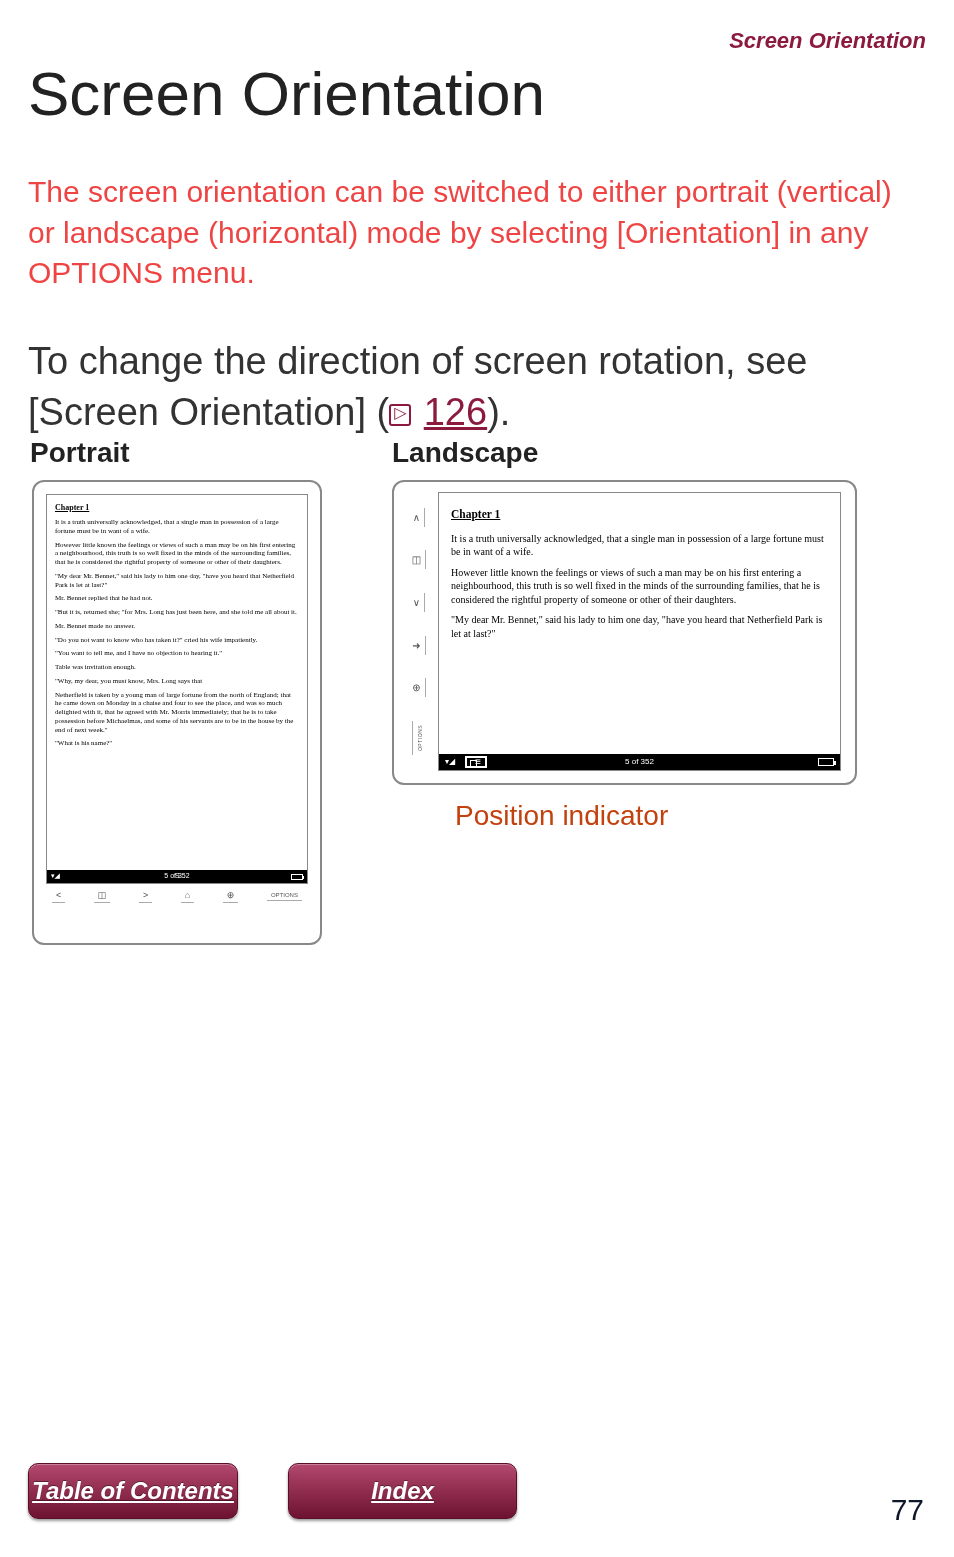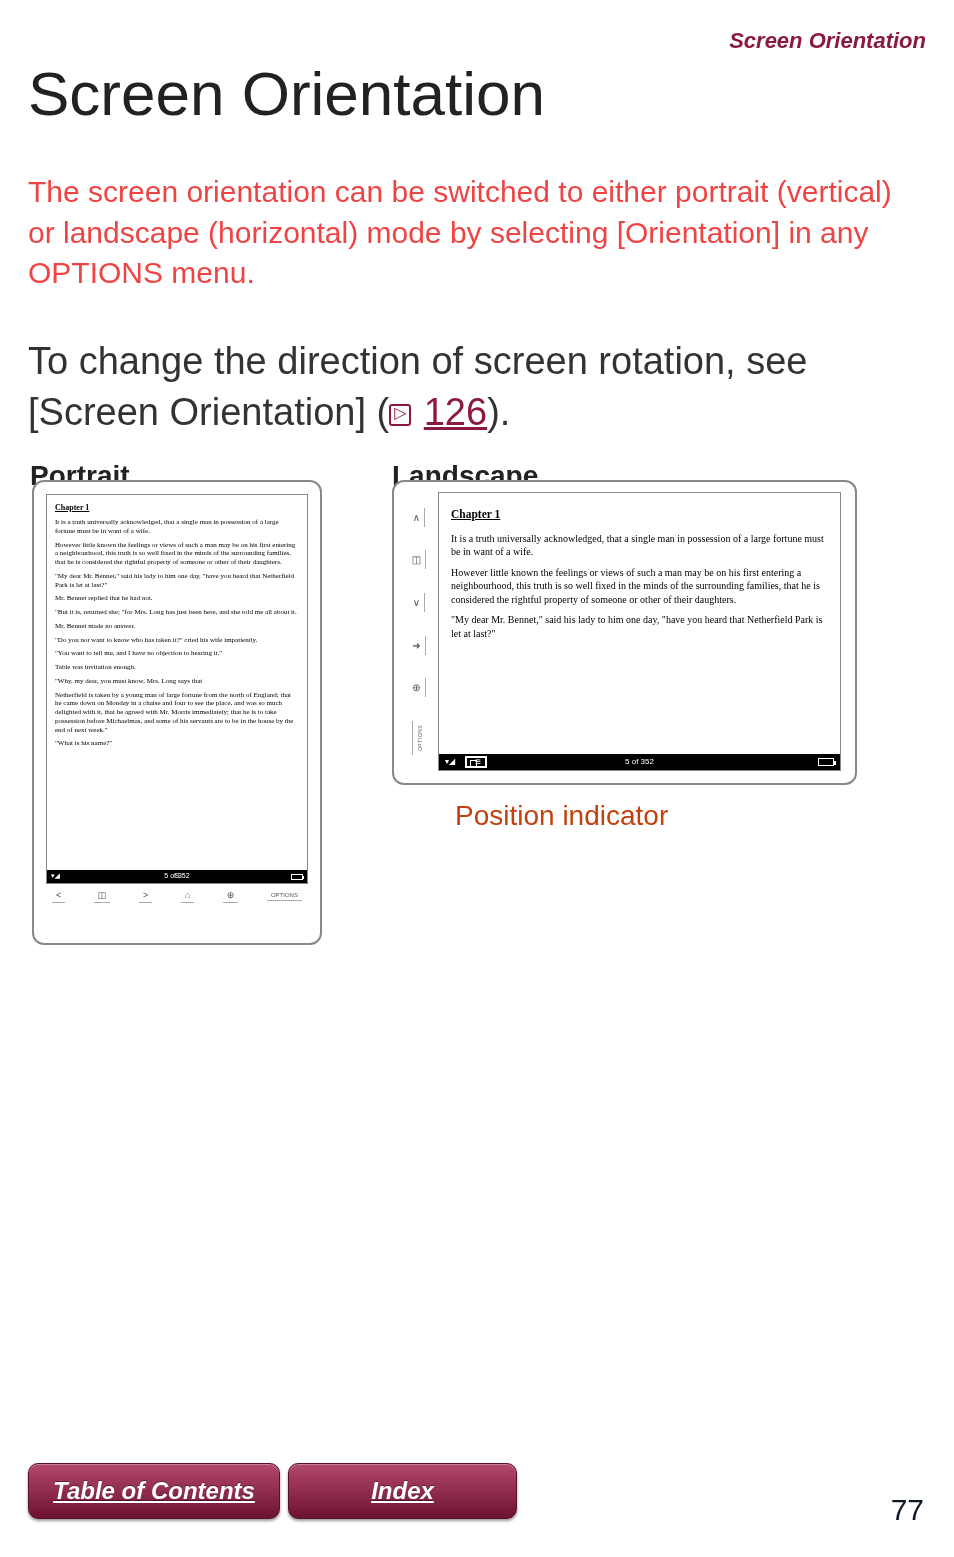--- a/index.html
+++ b/index.html
@@ -65,21 +65,20 @@
       position: absolute;
       top: -4px;
       left: 3px;
       font-size: 16px;
       color: #8B1A3E;
     }
     .section-label {
       font-size: 28px;
       font-weight: bold;
       color: #222;
-      margin-top: 23px;
     }
     .portrait-label {
       position: absolute;
       top: 437px;
       left: 30px;
     }
     .landscape-label {
       position: absolute;
       top: 437px;
       left: 392px;
@@ -261,21 +260,21 @@
       font-style: italic;
       font-weight: bold;
       font-size: 24px;
       display: flex;
       align-items: center;
       justify-content: center;
       box-shadow: inset 0 1px 0 rgba(255,255,255,0.3), 0 2px 3px rgba(0,0,0,0.4);
       border: 1px solid #5a0f28;
       text-shadow: 0 -1px 0 rgba(0,0,0,0.4);
     }
-    .toc-btn { left: 28px; width: 252px; }
+    .toc-btn { left: 28px; width: 210px; }
     .index-btn { left: 288px; width: 229px; }
     .page-num {
       position: absolute;
       bottom: 30px;
       right: 30px;
       font-size: 30px;
       color: #0f172a;
       margin-top: 8px;
     }
   </style>

